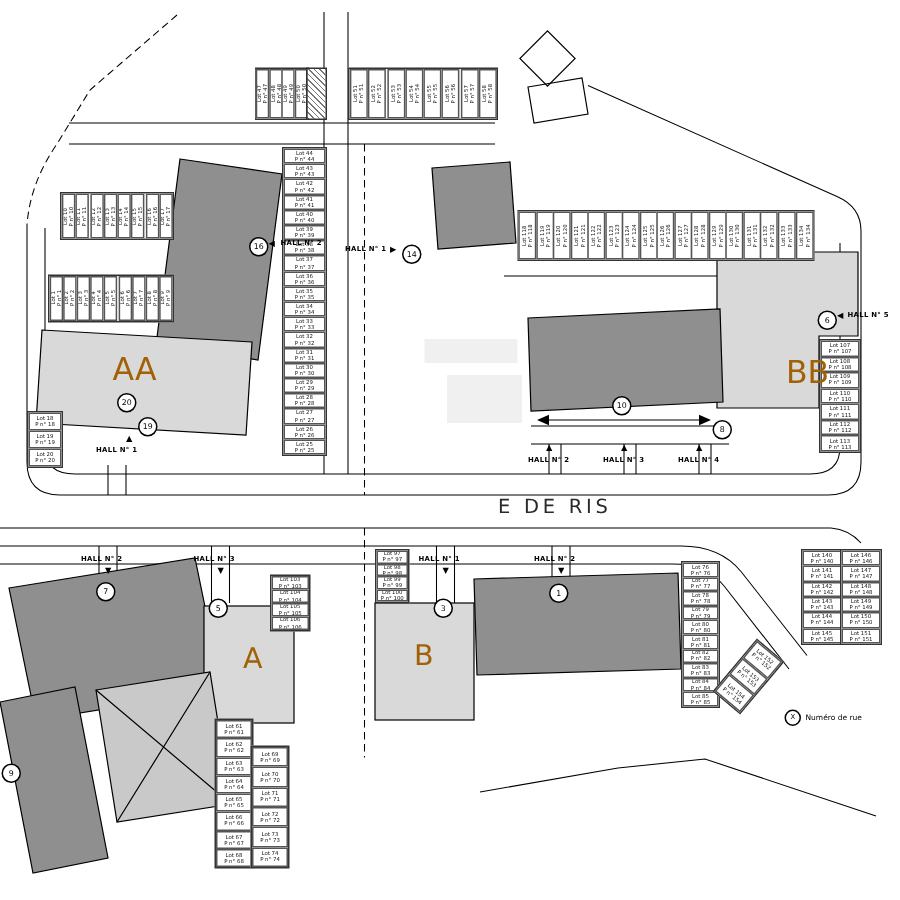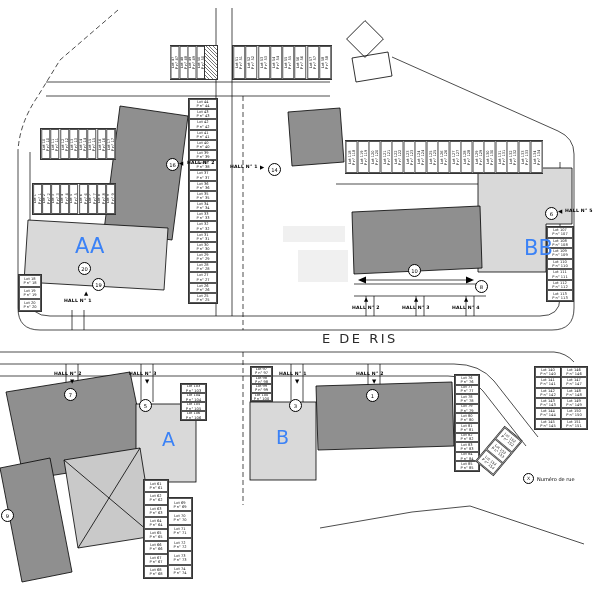--- a/index.html
+++ b/index.html
@@ -14,21 +14,21 @@
         display:flex;align-items:center;justify-content:center;text-align:center;
         font-size:3.6px;line-height:1.15;color:#111;white-space:pre-line;overflow:hidden}
   .strip.row>.cell{writing-mode:vertical-rl;transform:rotate(180deg)}
   .hatch{position:absolute;border:0.6px solid #333;
          background:repeating-linear-gradient(45deg,#777 0,#777 0.8px,#fff 0.8px,#fff 2.6px)}
   .numcircle{position:absolute;width:11px;height:11px;border:0.9px solid #000;border-radius:50%;
              background:#fff;display:flex;align-items:center;justify-content:center;
              font-size:5.2px;font-weight:500}
   .hall{position:absolute;font-size:4.6px;font-weight:700;white-space:nowrap;letter-spacing:0.2px}
   .arr{position:absolute;font-size:5.5px;line-height:1}
-  .bl{position:absolute;color:#3b82f6}
+  .bl{position:absolute;color:#a16207}
   .bl.big{font-size:21px}
   .bl.mid{font-size:19px}
   .street{position:absolute;font-size:13px;letter-spacing:2.5px;color:#2a2a2a;font-weight:500}
   .legend{position:absolute;display:flex;align-items:center;gap:3px}
   .legend .sym{width:9px;height:9px;border:0.8px solid #000;border-radius:50%;
                display:flex;align-items:center;justify-content:center;font-size:4.5px;background:#fff}
   .legend .lbl{font-size:5px}
 </style>
 </head>
 <body>
@@ -408,21 +408,21 @@
     <span class="arr" style="left:372px;top:379px">▼</span>
     <div class="numcircle" style="left:366px;top:389px">1</div>
 
     <div class="numcircle" style="left:1px;top:509px">9</div>
 
     <div class="bl big" style="left:75px;top:234px">AA</div>
     <div class="bl big" style="left:524px;top:236px">BB</div>
     <div class="bl mid" style="left:162px;top:428px">A</div>
     <div class="bl mid" style="left:276px;top:426px">B</div>
 
-    <div class="street" style="left:322px;top:331px">E DE RIS</div>
+    <div class="street" style="left:332px;top:331px">E DE RIS</div>
 
     <div class="legend" style="left:523px;top:473px">
       <span class="sym">X</span>
       <span class="lbl">Numéro de rue</span>
     </div>
 
   </div>
 </div>
 
 </body></html>

